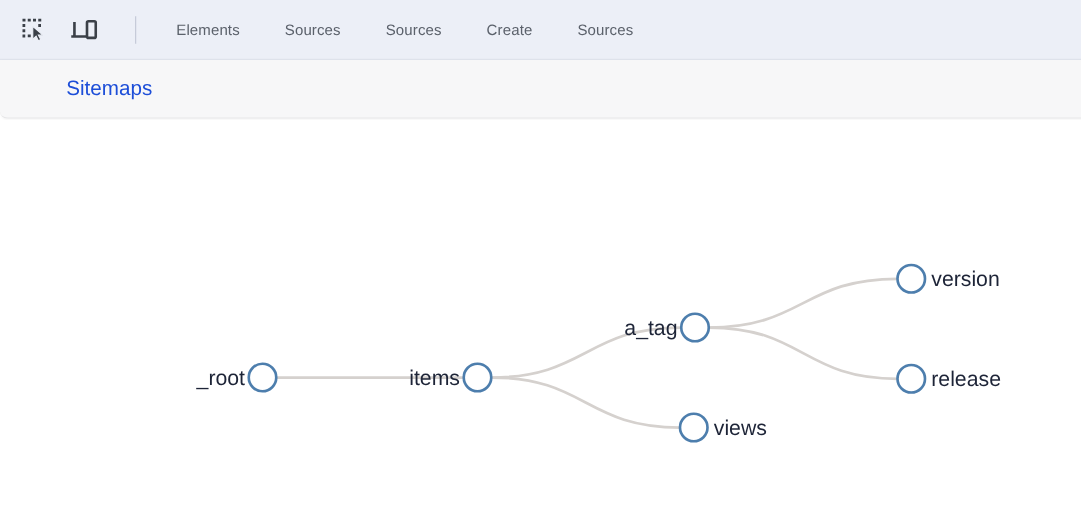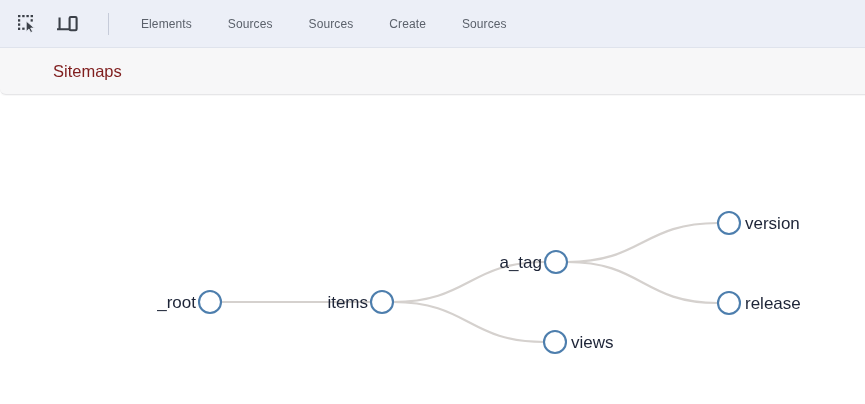--- a/index.html
+++ b/index.html
@@ -80,21 +80,21 @@
     border-left: none;
     border-bottom-left-radius: 6px;
     border-bottom-right-radius: 6px;
     box-sizing: border-box;
     display: flex;
     align-items: center;
     box-shadow: 0 1px 2px rgba(0,0,0,0.04);
   }
   .sm-item {
     font-size: 16.5px;
-    color: #7f1d1d;
+    color: #1d4ed8;
     padding: 0 16px;
     cursor: pointer;
     white-space: nowrap;
     display: flex;
     align-items: flex-start;
     line-height: 46px;
   }
   .sm-item.first { margin-left: 37px; }
   .sm-item.second { margin-left: 35px; }
   .sm-item.third { margin-left: 42px; }

